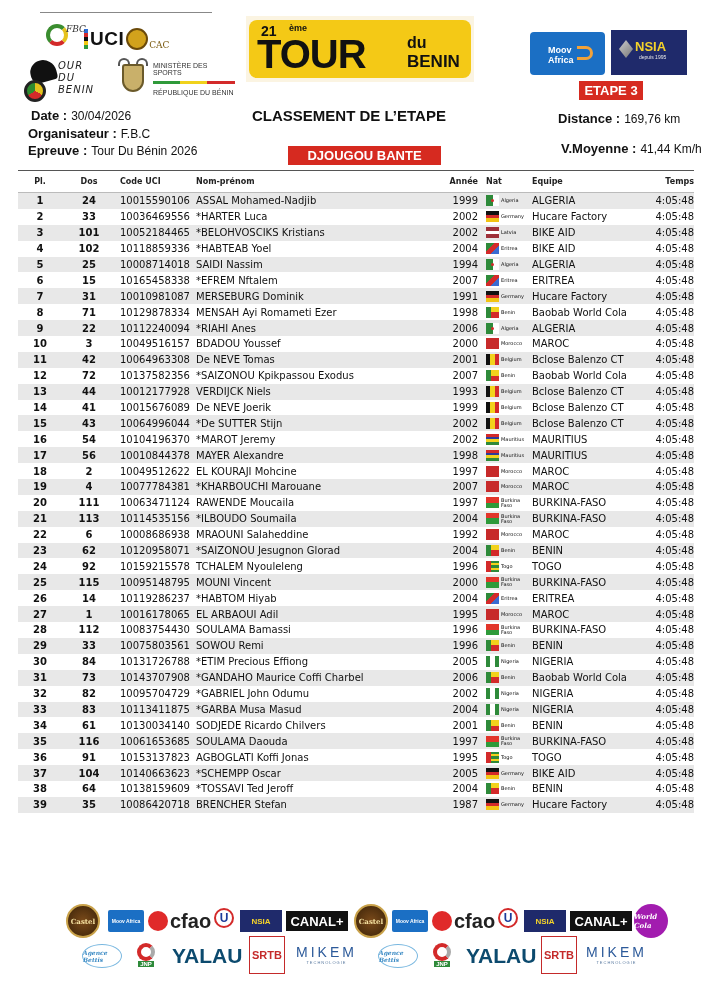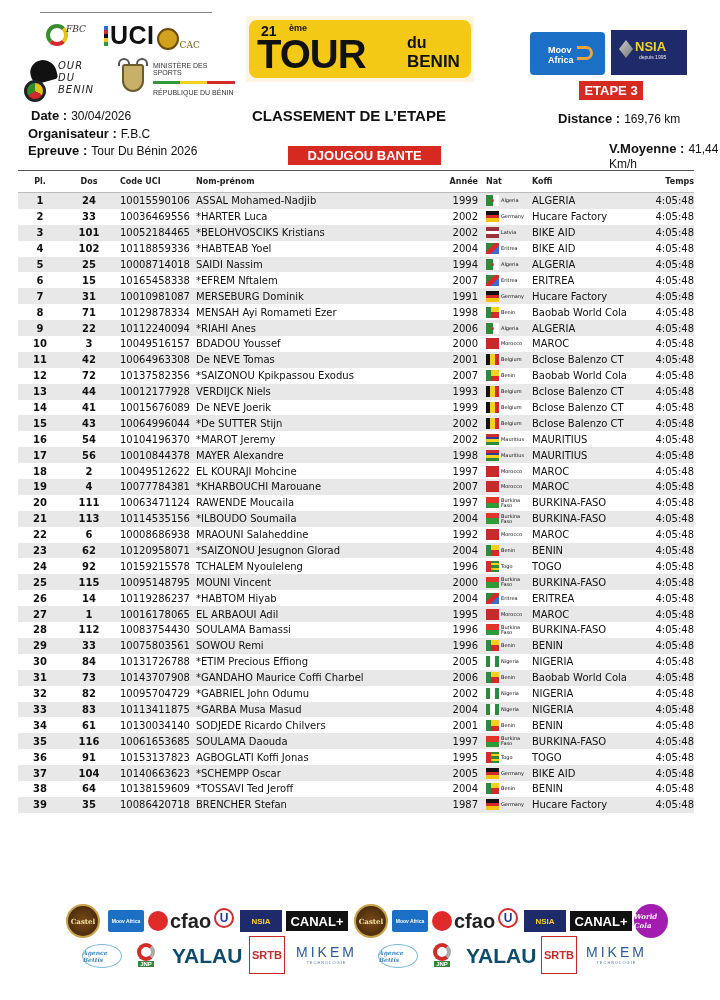--- a/index.html
+++ b/index.html
@@ -5,21 +5,21 @@
   * { box-sizing: border-box; margin: 0; padding: 0; }
   html, body { width: 720px; height: 1000px; background: #ffffff; overflow: hidden; }
   body { font-family: "DejaVu Sans", "Liberation Sans", sans-serif; color: #111; position: relative; }
 
   
   .logo-box { position: absolute; }
   .fbc-uci { left: 40px; top: 12px; width: 172px; height: 38px; border-top: 1px solid #888; display: flex; align-items: flex-end; padding-top: 4px; }
   .fbc-mark { width: 44px; height: 32px; position: relative; }
   .fbc-mark .c1 { position: absolute; left: 6px; top: 6px; width: 22px; height: 22px; border-radius: 50%; border: 4px solid #3a8d2f; border-right-color: #e6c21c; border-bottom-color: #d32a2a; }
   .fbc-mark .t { position: absolute; left: 26px; top: 6px; font-family: "DejaVu Serif", serif; font-style: italic; font-size: 9px; color: #333; }
-  .uci-text { font-family: "Liberation Sans", sans-serif; font-weight: bold; font-size: 25px; letter-spacing: 0.5px; display: flex; align-items: center; margin-left: 20px; }
+  .uci-text { font-family: "Liberation Sans", sans-serif; font-weight: bold; font-size: 19px; letter-spacing: 0.5px; display: flex; align-items: center; }
   .uci-bar { width: 4px; height: 20px; margin-right: 2px; background: linear-gradient(#2c6bd1 0 20%, #d32a2a 20% 40%, #111 40% 60%, #f2c812 60% 80%, #2f9a3a 80%); }
   .cac { width: 22px; height: 22px; border-radius: 50%; background: #d2a21c; border: 2px solid #6b4a0a; margin-left: 2px; }
   .cac-t { font-family: "DejaVu Serif", serif; font-size: 9px; color: #7a5a10; margin-left: 1px; }
 
   .tour-logo { left: 20px; top: 56px; width: 90px; height: 48px; }
   .tour-logo .wheel { position: absolute; left: 4px; top: 24px; width: 22px; height: 22px; border-radius: 50%; background: conic-gradient(#e3c21c 0 33%, #d32a2a 33% 66%, #2f8c2f 66%); border: 3px solid #222; }
   .tour-logo .rider { position: absolute; left: 10px; top: 4px; width: 26px; height: 22px; background: #111; border-radius: 12px 14px 4px 8px; transform: rotate(-15deg); }
   .tour-logo .txt { position: absolute; left: 38px; top: 4px; font-family: "DejaVu Sans", sans-serif; font-style: italic; font-weight: normal; font-size: 10px; line-height: 12px; color: #222; letter-spacing: 1px; }
 
   .coat { left: 116px; top: 56px; width: 34px; height: 44px; }
@@ -50,21 +50,21 @@
   .meta-date { top: 108px; left: 31px; }
   .meta-org { top: 126px; }
   .meta-epr { top: 143px; }
   .meta-val { font-weight: normal; font-size: 12px; margin-left: 4px; }
 
   .title { position: absolute; left: 252px; top: 107px; font-family: "Liberation Sans", sans-serif; font-weight: bold; font-size: 15px; letter-spacing: 0; }
   .stage-badge { position: absolute; left: 288px; top: 146px; width: 153px; height: 19px; background: #d62a20; color: #fff; font-family: "Liberation Sans", sans-serif; font-weight: bold; font-size: 13px; text-align: center; line-height: 19px; }
   .meta-right { position: absolute; font-family: "Liberation Sans", sans-serif; font-size: 13px; }
   .meta-right b { font-weight: bold; }
   .meta-dist { left: 558px; top: 111px; }
-  .meta-vmoy { left: 561px; top: 141px; margin-left: 48px; }
+  .meta-vmoy { left: 561px; top: 141px; }
 
   
   .tbl { position: absolute; left: 18px; top: 170px; width: 676px; }
   .tbl-rule { height: 1px; background: #555; }
   .row { display: flex; align-items: center; height: 15.9px; font-family: "DejaVu Sans", sans-serif; font-size: 10px; color: #111; white-space: nowrap; }
   .row.head { height: 22px; font-size: 8px; font-weight: bold; color: #222; border-bottom: 1px solid #bbb; }
   .row.alt { background: #e8e8e8; }
   .c-pl { width: 44px; text-align: center; font-weight: bold; }
   .c-dos { width: 54px; text-align: center; font-weight: bold; }
   .c-code { width: 76px; padding-left: 4px; }
@@ -197,21 +197,21 @@
 
 <div class="tbl">
   <div class="tbl-rule"></div>
   <div class="row head">
     <div class="c-pl">Pl.</div>
     <div class="c-dos">Dos</div>
     <div class="c-code">Code UCI</div>
     <div class="c-name">Nom-prénom</div>
     <div class="c-year">Année</div>
     <div class="c-nat">Nat</div>
-    <div class="c-team">Koffi</div>
+    <div class="c-team">Equipe</div>
     <div class="c-time">Temps</div>
   </div>
   <div id="tbody">
       <div class="row alt">
     <div class="c-pl">1</div>
     <div class="c-dos">24</div>
     <div class="c-code">10015590106</div>
     <div class="c-name">ASSAL Mohamed-Nadjib</div>
     <div class="c-year">1999</div>
     <div class="c-nat">

